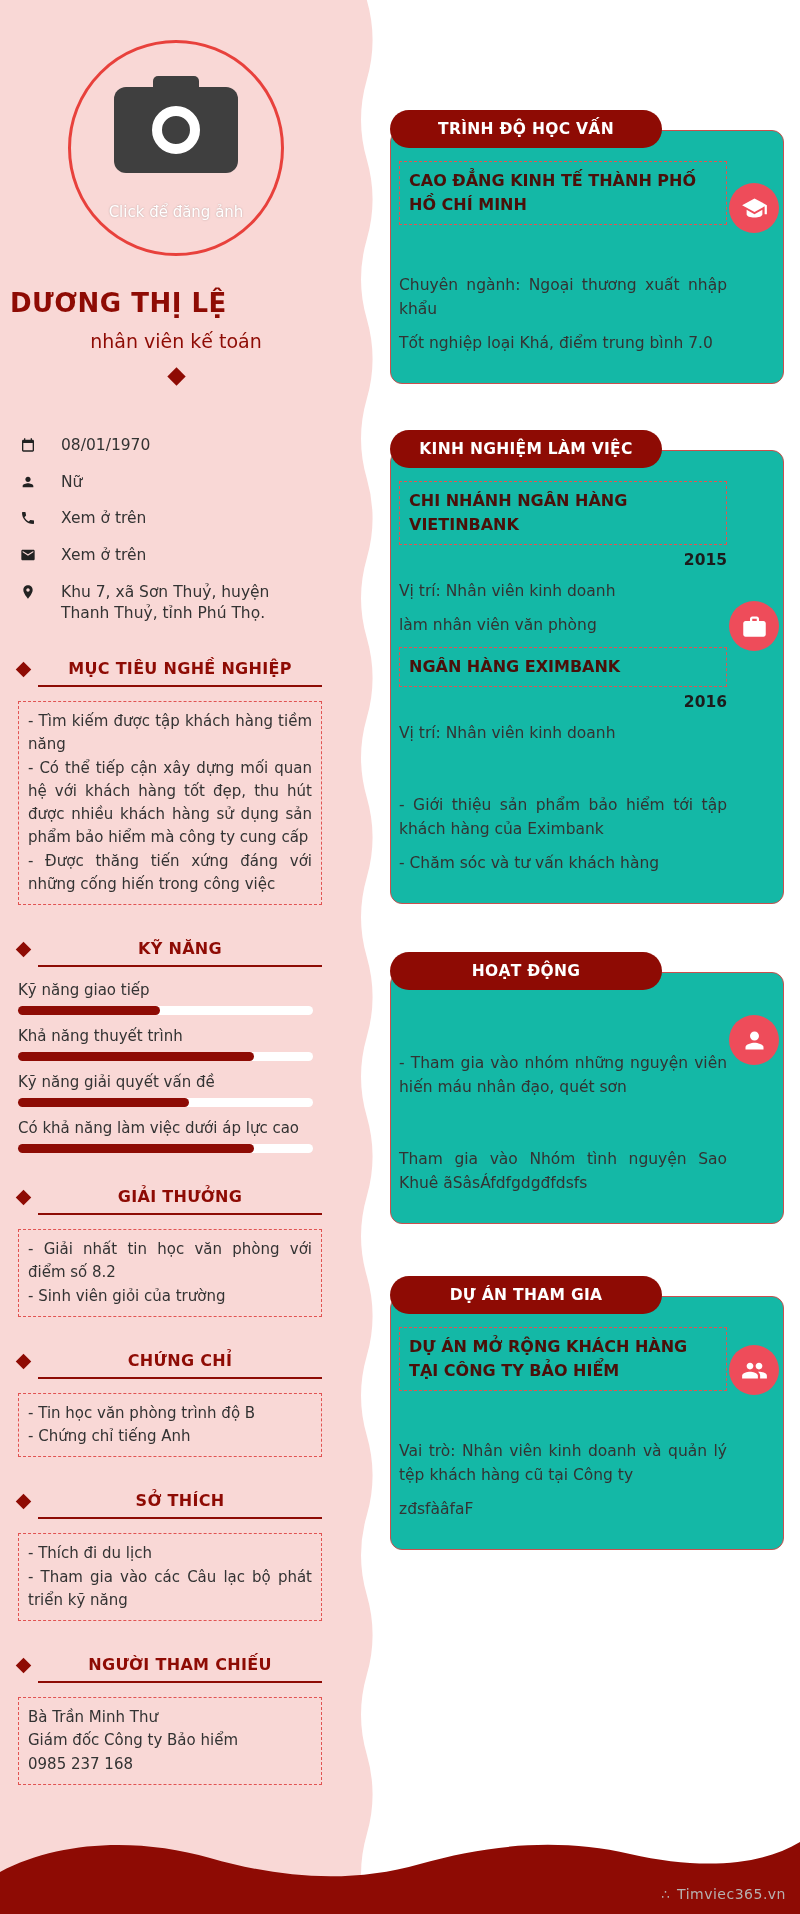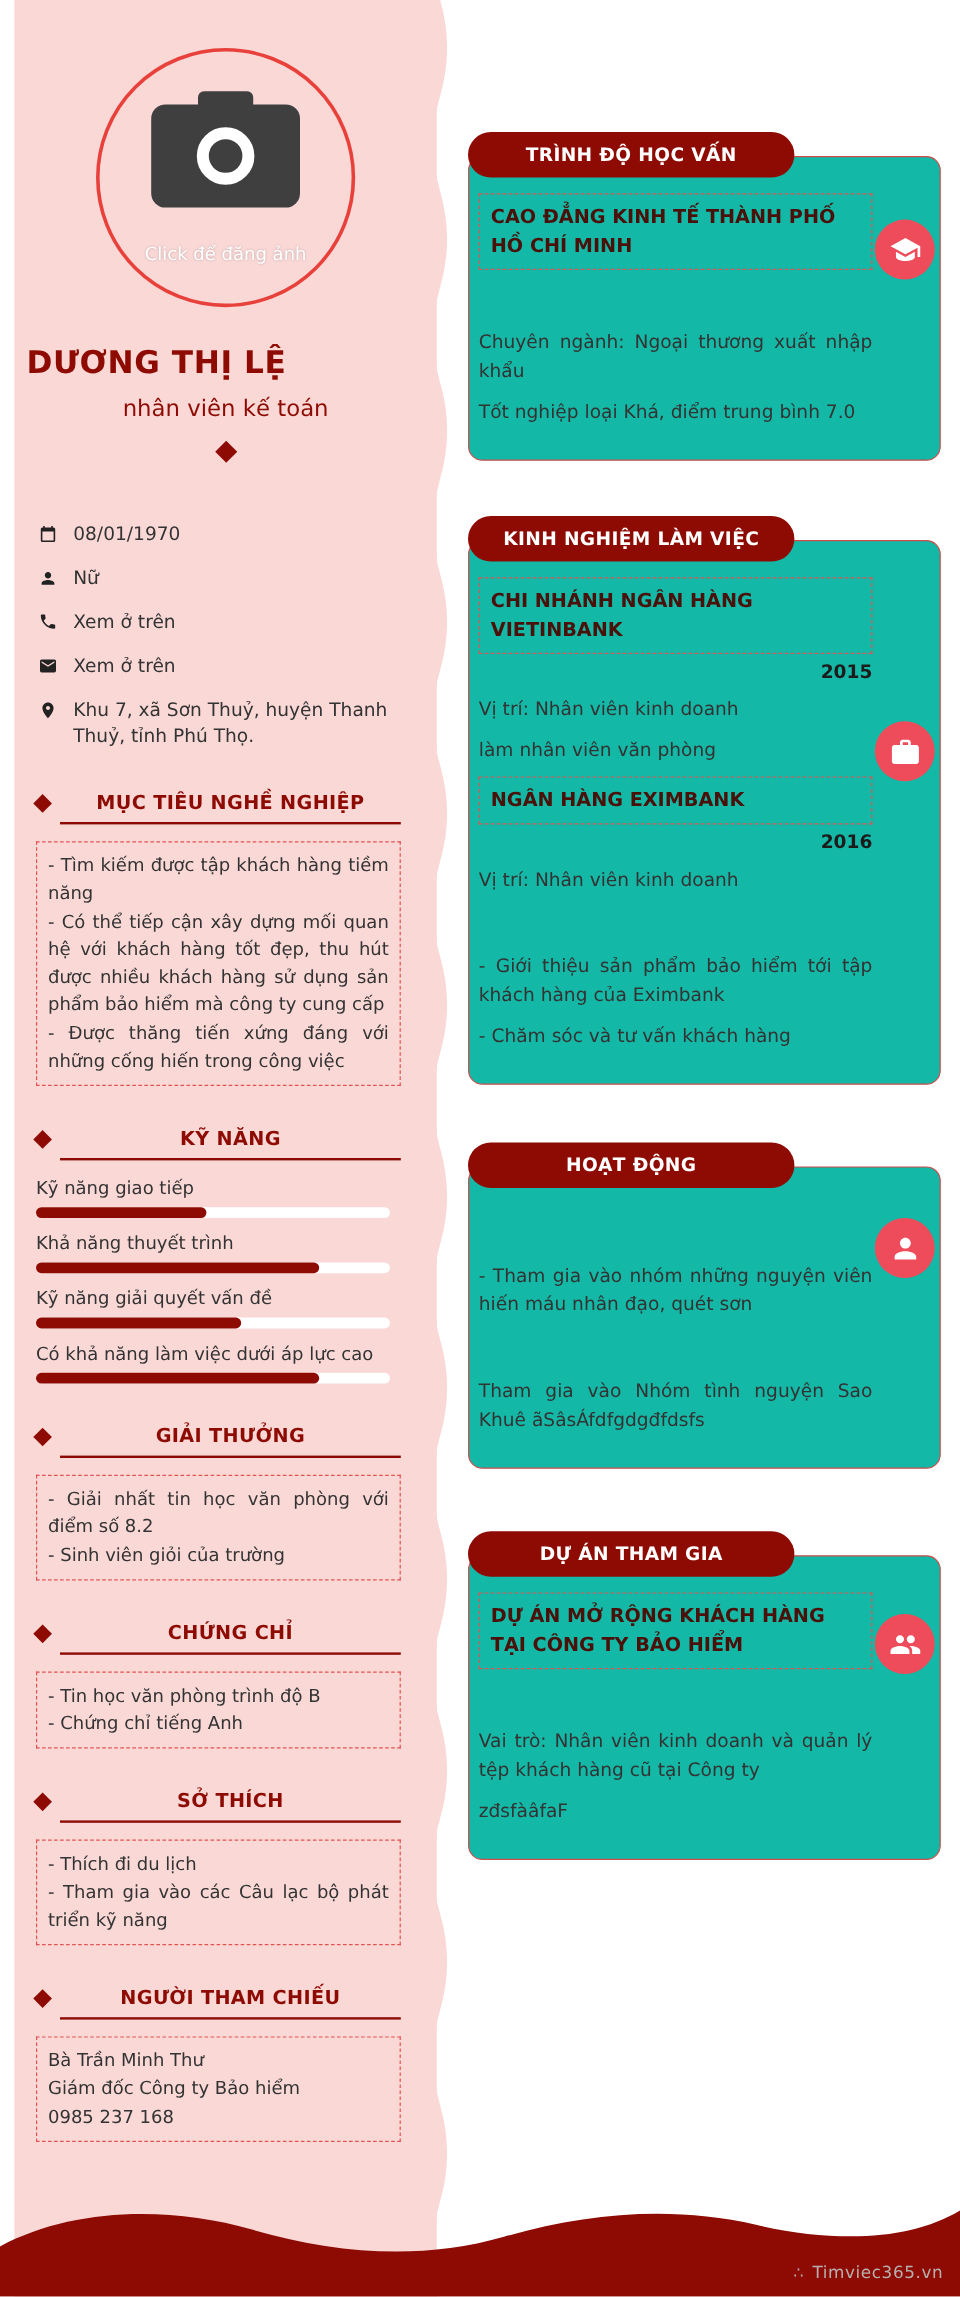--- a/index.html
+++ b/index.html
@@ -1,34 +1,34 @@
 <!DOCTYPE html>
 <html style="--maroon: #8e0b04; --pink: #f9d8d6; --accent: #e8413c; --icon-circle: #ee4c5a; --dashed-border: #e15352; --box-border: #cb4f4e; --body-text: #333333; --title-text: #4a100a; --camera: #3f3f3f; --credit: #b7b0b0;"><head>
 <meta charset="utf-8">
 <style>
   html,body{margin:0;padding:0;}
   body{font-family:"DejaVu Sans", sans-serif; background:#fff;}
   .page{position:relative;width:800px;height:1914px;overflow:hidden;background:#fff;}
 
   
-  .sidebar{position:absolute;left:12px;top:0;width:352px;height:100%;background:var(--pink,#f9d8d6);}
+  .sidebar{position:absolute;left:0;top:0;width:352px;height:100%;background:var(--pink,#f9d8d6);}
   .edge-wave{position:absolute;left:350px;top:0;width:42px;height:1914px;z-index:1;}
 
   .photo-wrap{position:relative;width:210px;height:210px;margin:40px auto 0;border:3px solid var(--accent,#e8413c);border-radius:50%;cursor:pointer;}
   .camera{position:absolute;left:50%;top:44px;transform:translateX(-50%);width:124px;height:86px;background:var(--camera,#3f3f3f);border-radius:12px;}
   .cam-top{position:absolute;top:-11px;left:50%;transform:translateX(-50%);width:46px;height:16px;background:var(--camera,#3f3f3f);border-radius:5px 5px 0 0;}
   .lens{position:absolute;left:50%;top:50%;transform:translate(-50%,-50%);width:28px;height:28px;border-radius:50%;background:var(--camera,#3f3f3f);border:10px solid #fff;box-sizing:content-box;}
   .photo-label{position:absolute;left:0;right:0;bottom:32px;text-align:center;color:#fff;font-size:15px;text-shadow:0 0 2px rgba(0,0,0,.25);}
 
   .name{margin:32px 10px 0;text-align:left;font-size:26px;font-weight:bold;color:var(--maroon,#8e0b04);letter-spacing:.5px;}
   .job-title{margin-top:12px;text-align:center;font-size:19px;color:var(--maroon,#8e0b04);}
   .diamond-divider{width:13px;height:13px;background:var(--maroon,#8e0b04);transform:rotate(45deg);margin:18px auto 0;}
 
   .contacts{list-style:none;margin:52px 0 0;padding:0 30px 0 20px;}
-  .contacts li{display:flex;gap:13px;margin-bottom:15px;font-size:15.5px;color:var(--body-text,#333);line-height:1.4;align-items:flex-start;}
+  .contacts li{display:flex;gap:25px;margin-bottom:15px;font-size:15.5px;color:var(--body-text,#333);line-height:1.4;align-items:flex-start;}
   .cicon{flex:0 0 16px;width:16px;margin-top:2px;}
   .cicon svg{width:16px;height:16px;fill:#222;display:block;}
 
   .side-sections{padding:0 30px 0 18px;}
   .side-head{display:flex;align-items:center;gap:9px;margin:34px 0 14px;}
   .dm{flex:0 0 11px;width:11px;height:11px;background:var(--maroon,#8e0b04);transform:rotate(45deg);margin-bottom:7px;}
   .side-head-title{flex:1;text-align:center;font-weight:bold;font-size:16px;color:var(--maroon,#8e0b04);border-bottom:2.5px solid var(--maroon,#8e0b04);padding-bottom:7px;letter-spacing:.3px;}
 
   .dashed-box{border:1.5px dashed var(--dashed-border,#e15352);padding:8px 9px;font-size:15px;color:var(--body-text,#333);line-height:1.55;white-space:pre-line;text-align:justify;cursor:pointer;}
 

